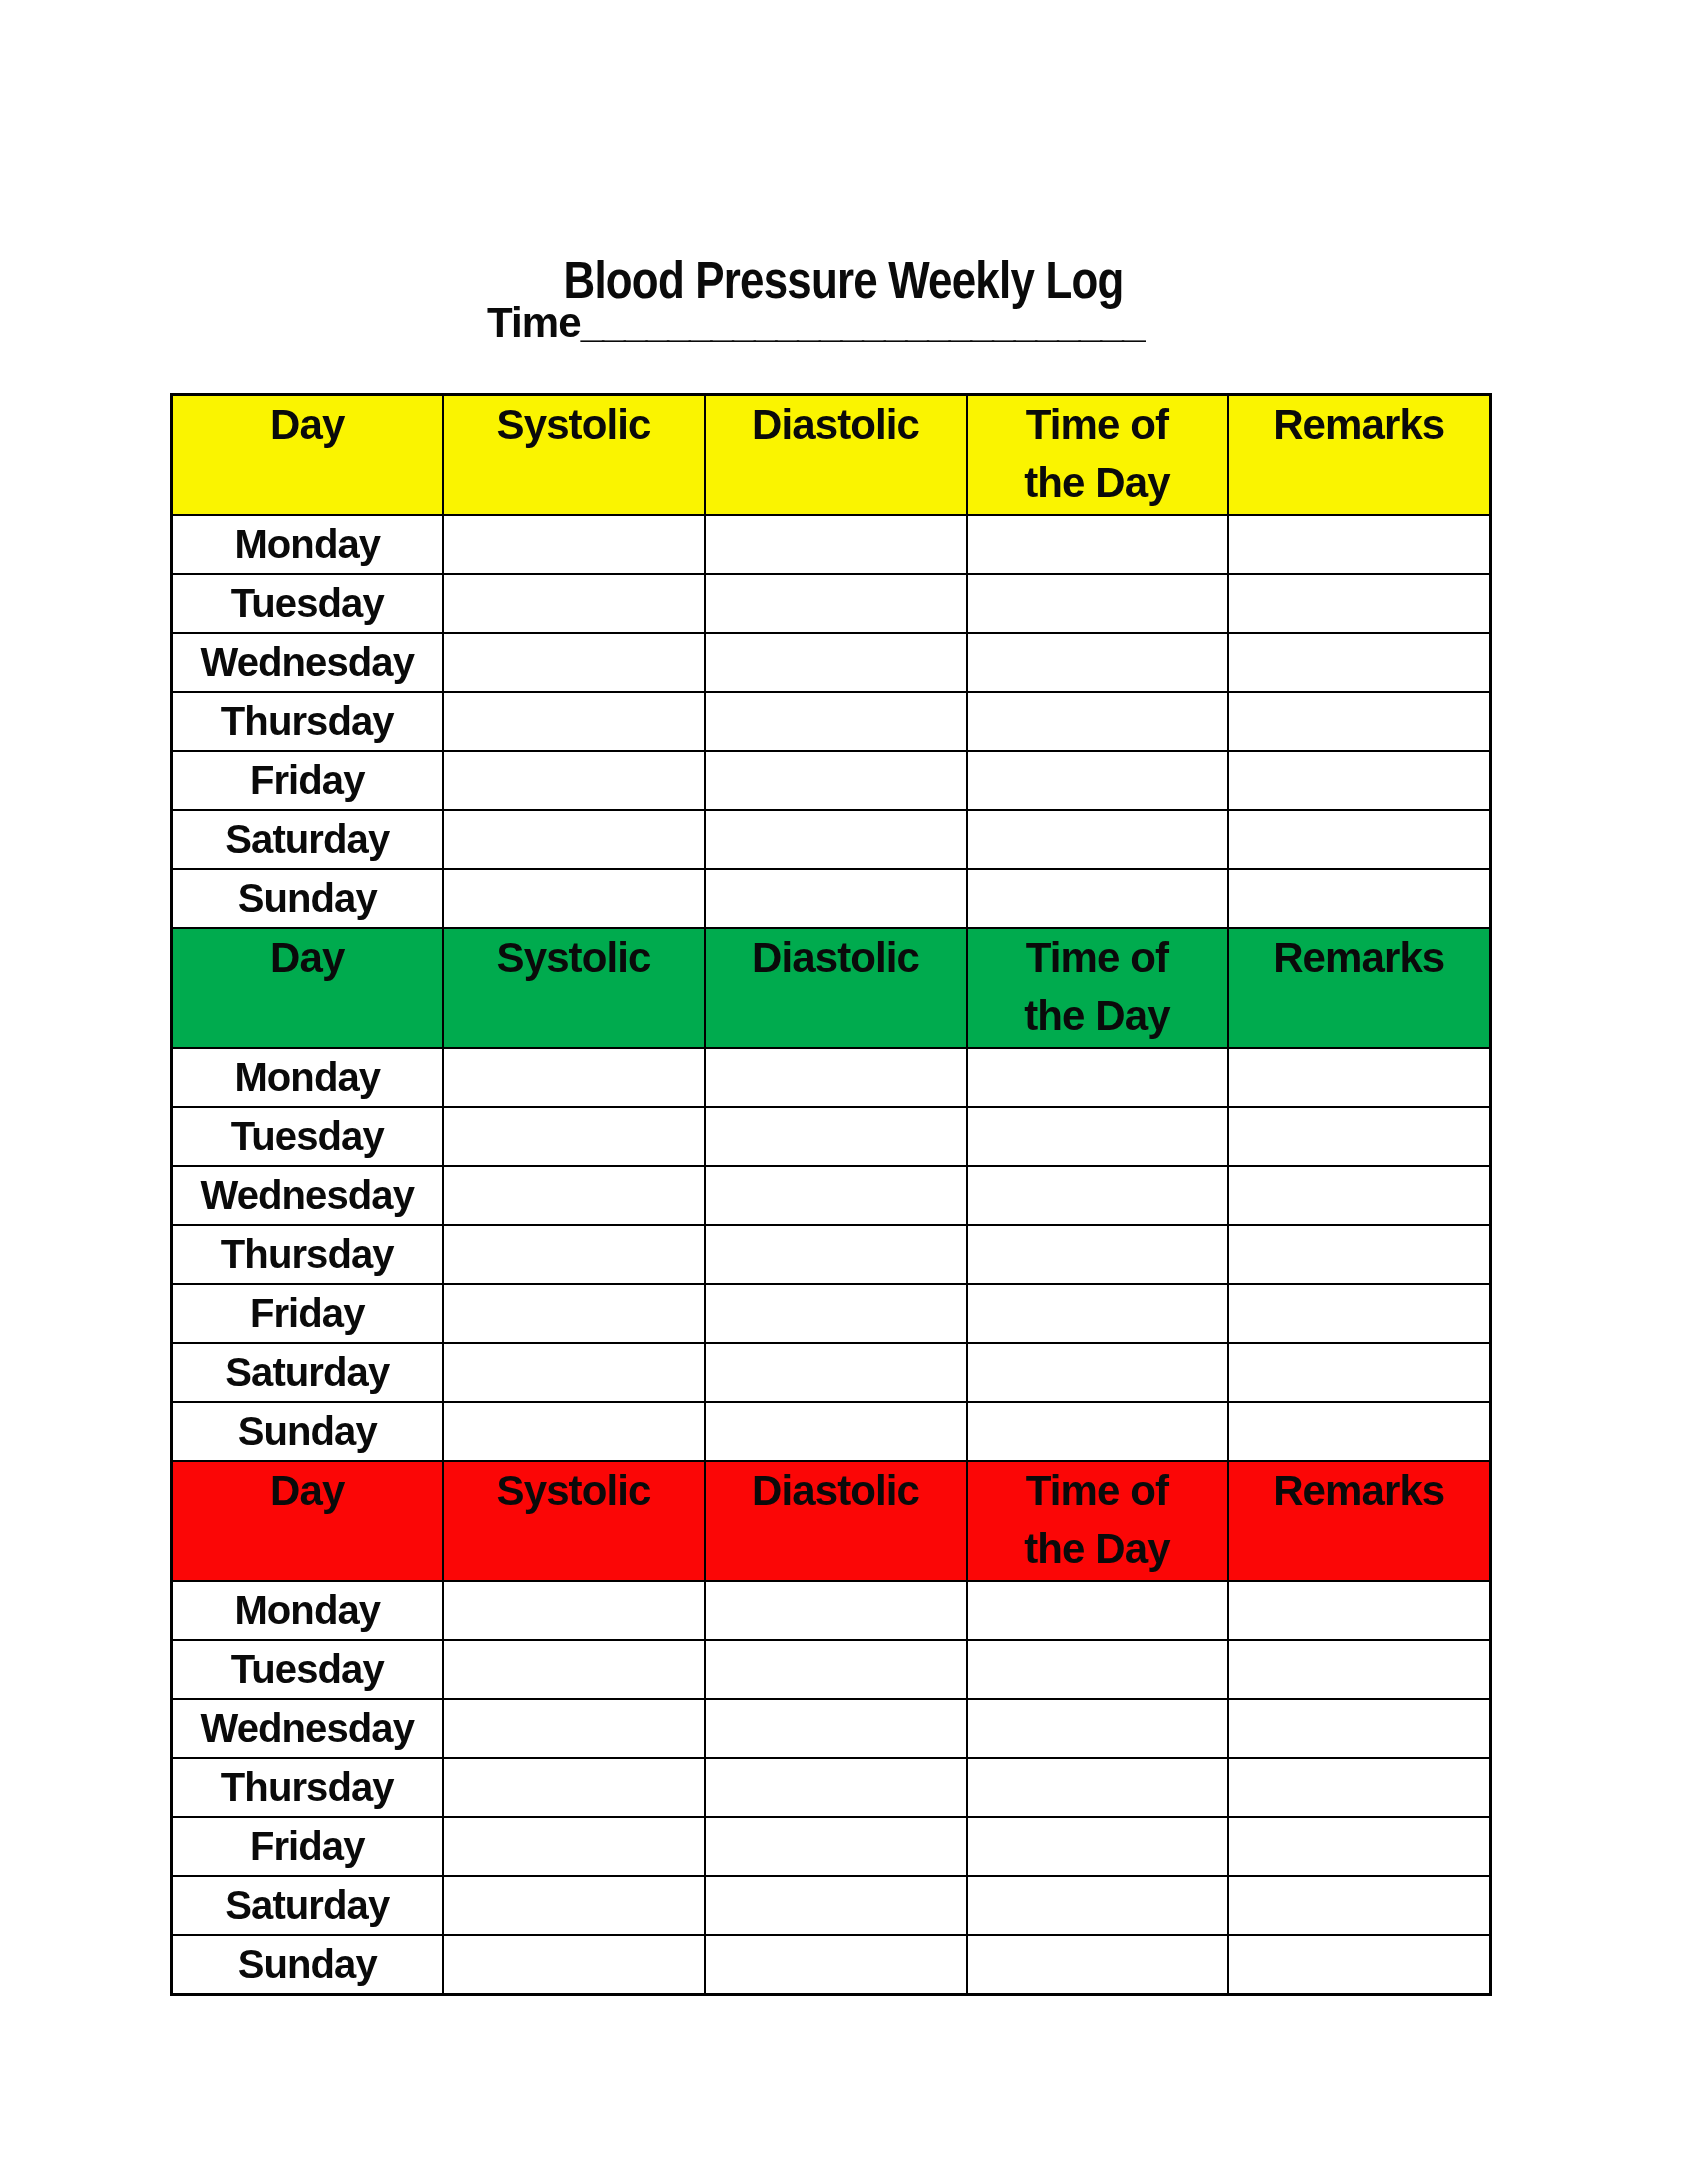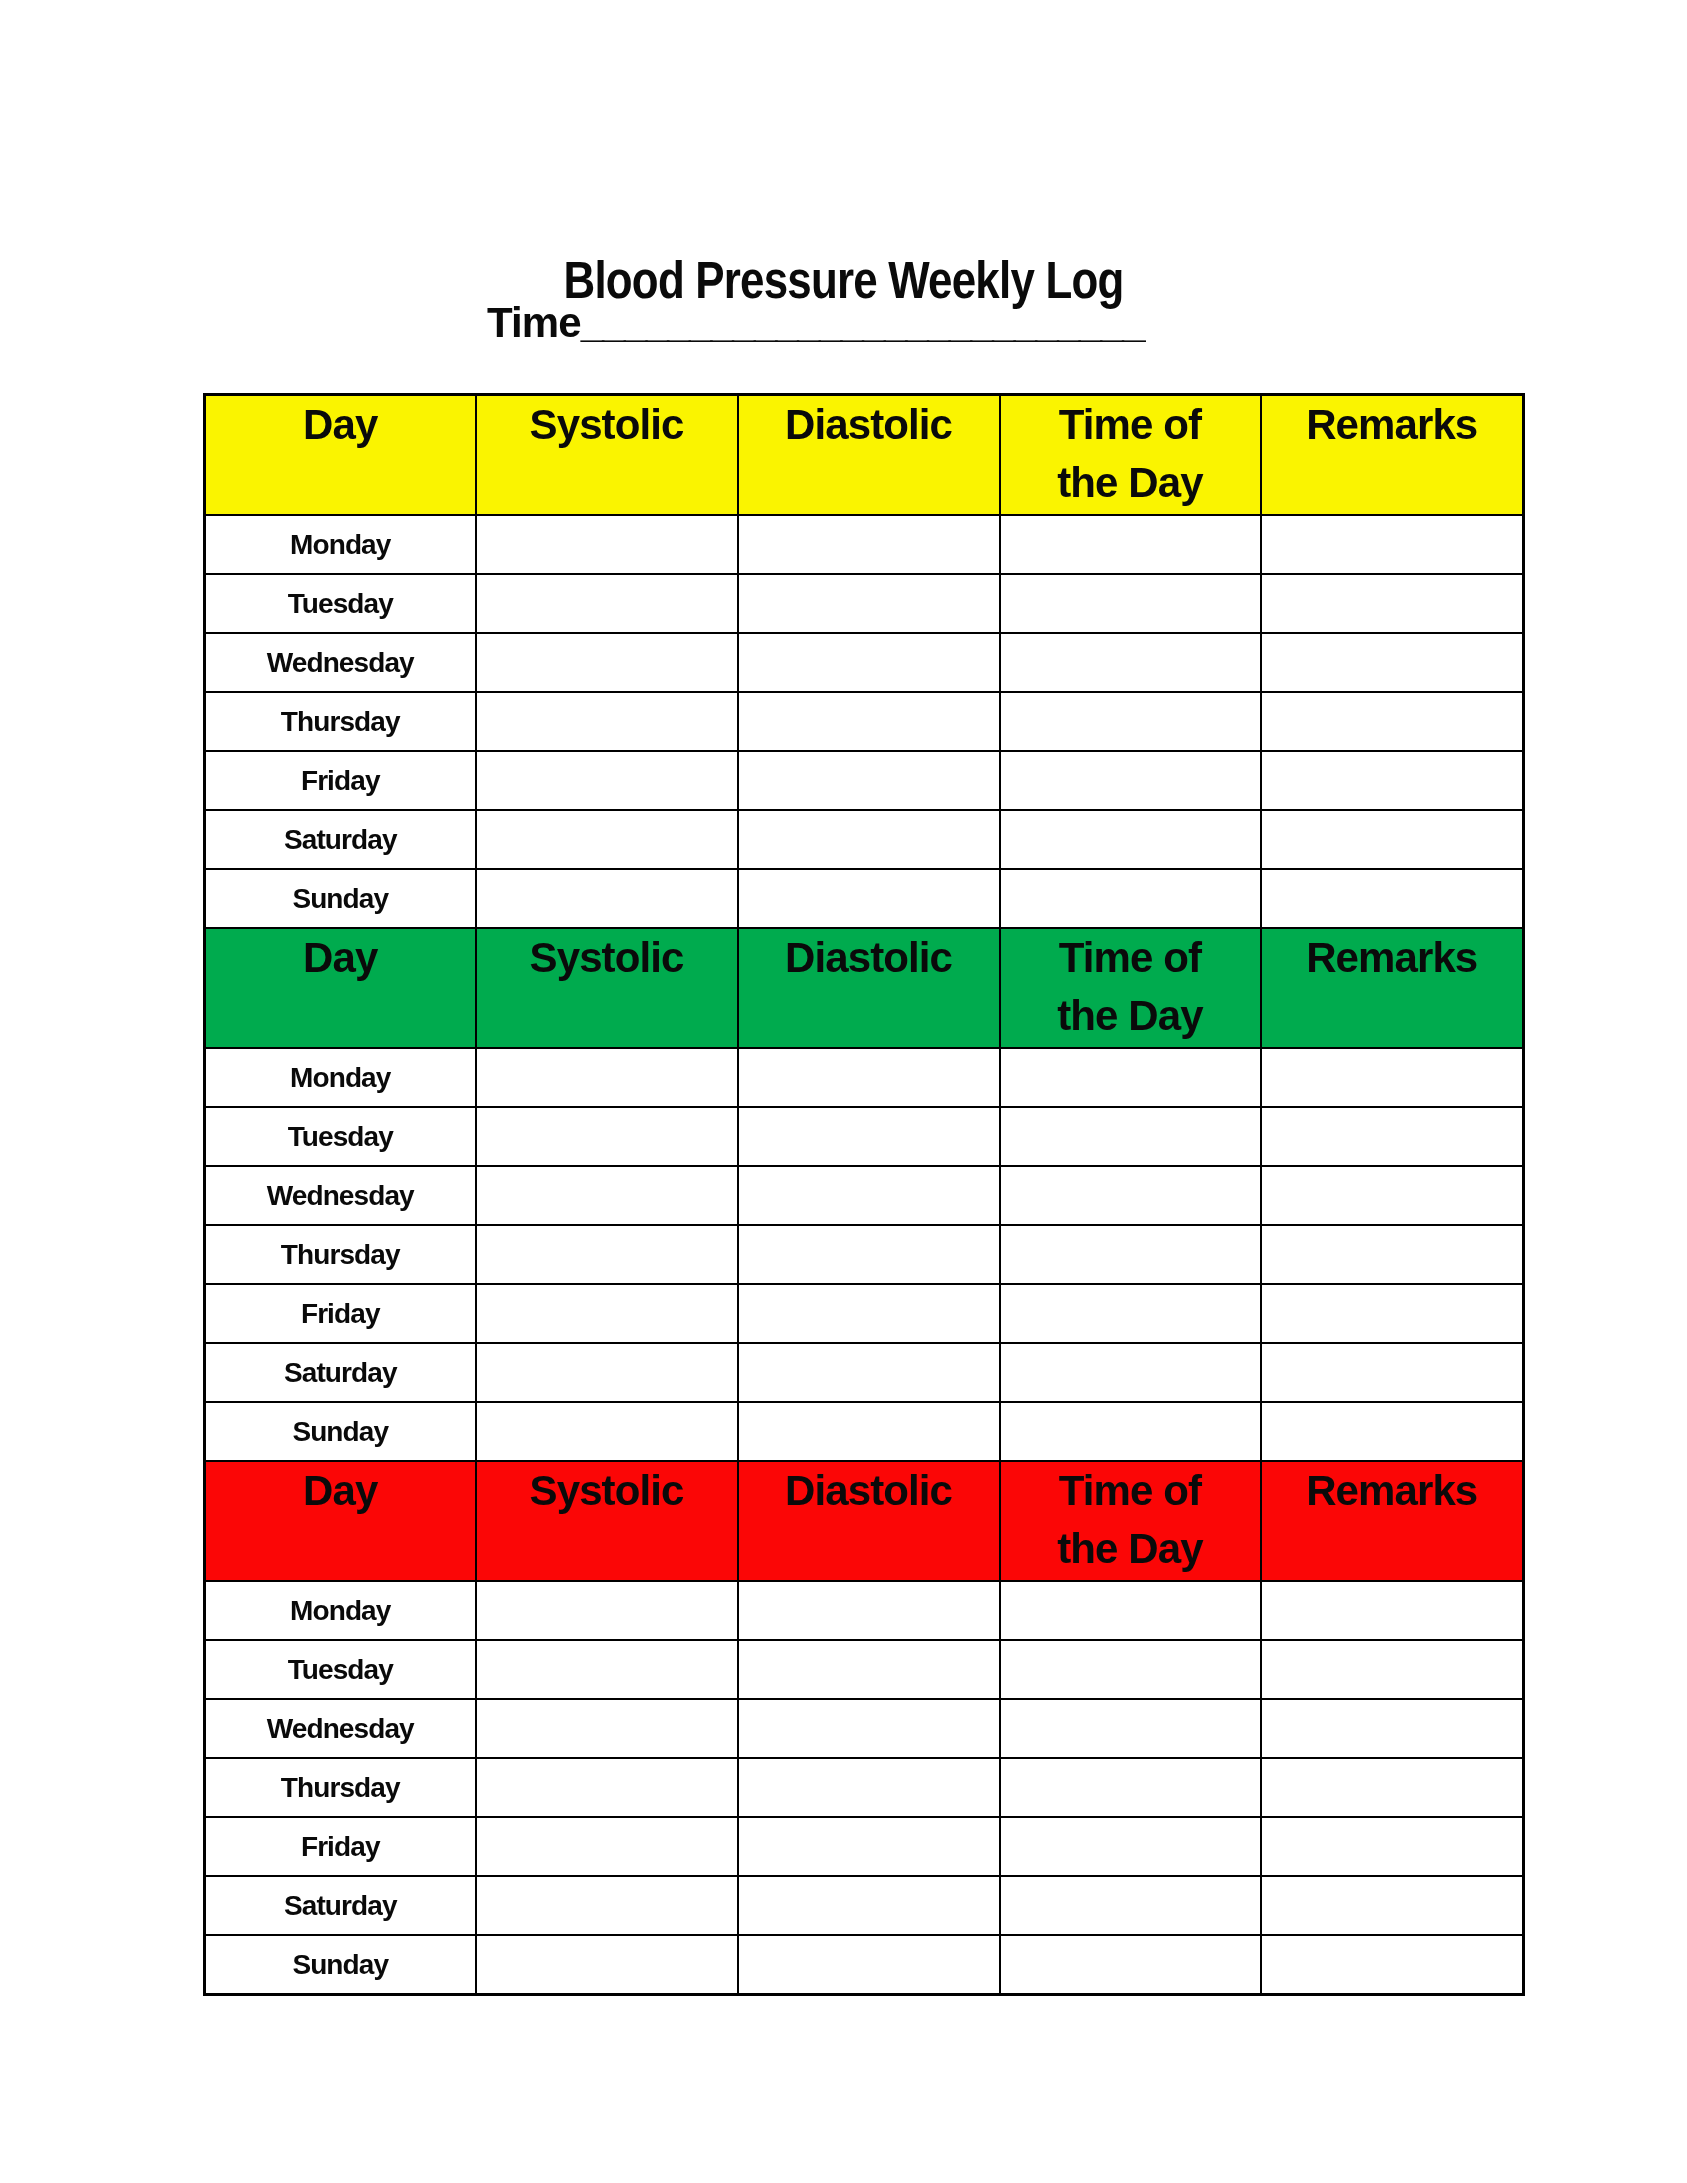--- a/index.html
+++ b/index.html
@@ -36,21 +36,21 @@
     font-weight: bold;
     letter-spacing: -0.9px;
     white-space: nowrap;
   }
   .name-blank {
     font-weight: bold;
     letter-spacing: -1.7px;
   }
   table.bp-table {
     position: absolute;
-    left: 203px;
+    left: 170px;
     top: 393px;
     width: 1319px;
     border-collapse: collapse;
     table-layout: fixed;
     border: 3.5px solid #000000;
   }
   table.bp-table th,
   table.bp-table td {
     border: 2.6px solid #000000;
     margin: 0;
@@ -66,21 +66,21 @@
     line-height: 58px;
     padding-top: 3.5px;
     white-space: pre-line;
     letter-spacing: -0.9px;
     color: #0a0a0a;
   }
   td.day-cell {
     height: 57px;
     text-align: center;
     vertical-align: middle;
-    font-size: 28px;
+    font-size: 40px;
     font-weight: bold;
     letter-spacing: -0.9px;
     background: #ffffff;
   }
   td.entry-cell {
     height: 57px;
     background: #ffffff;
   }
 </style>
 </head>

